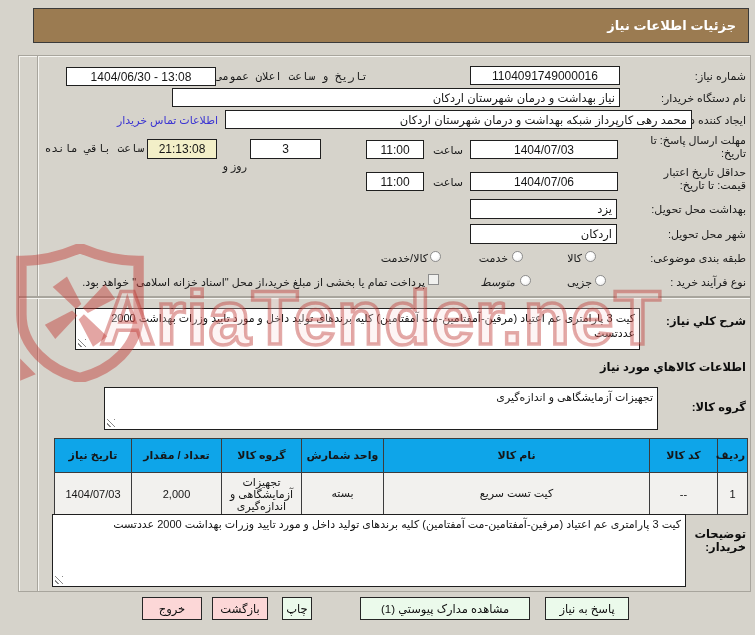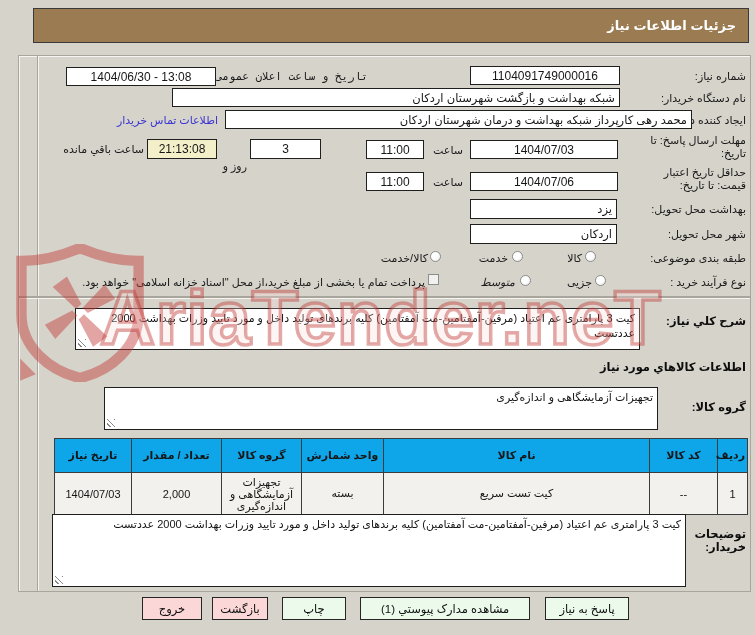--- a/index.html
+++ b/index.html
@@ -93,21 +93,21 @@
 <div class="abs box center" style="left:470px;top:66px;width:150px;height:19px;">
   <span>1104091749000016</span>
 </div>
 <div class="abs lbl" style="right:387px;top:71px;font-family:Liberation Mono, monospace;">تاریخ و ساعت اعلان عمومی:</div>
 <div class="abs box center" style="left:66px;top:67px;width:150px;height:19px;font-size:12px;">
   <span>1404/06/30 - 13:08</span>
 </div>
 
 <div class="abs lbl" style="right:9px;top:92px;">نام دستگاه خریدار:</div>
 <div class="abs box rval" style="left:172px;top:88px;width:448px;height:19px;">
-  <span>شبکه بهداشت و بازگشت شهرستان اردکان</span>
+  <span>نیاز بهداشت و درمان شهرستان اردکان</span>
 </div>
 
 <div class="abs lbl" style="right:9px;top:114px;">ایجاد کننده درخواست:</div>
 <div class="abs box rval" style="left:225px;top:110px;width:467px;height:19px;">
   <span>محمد رهی کارپرداز شبکه بهداشت و درمان شهرستان اردکان</span>
 </div>
 <div class="abs link" style="right:537px;top:114px;">اطلاعات تماس خریدار</div>
 
 <div class="abs lbl lbl2" style="right:9px;top:134px;width:106px;">مهلت ارسال پاسخ: تا تاریخ:</div>
 <div class="abs box center" style="left:470px;top:140px;width:148px;height:19px;">
@@ -117,21 +117,21 @@
 <div class="abs box center" style="left:366px;top:140px;width:58px;height:19px;">
   <span>11:00</span>
 </div>
 <div class="abs box center" style="left:250px;top:139px;width:71px;height:20px;">
   <span>3</span>
 </div>
 <div class="abs lbl" style="right:508px;top:160px;">روز و</div>
 <div class="abs box center yellow" style="left:147px;top:139px;width:70px;height:20px;">
   <span>21:13:08</span>
 </div>
-<div class="abs lbl" style="right:611px;top:143px;">ساعت باقي مانده</div>
+<div class="abs lbl" style="right:611px;top:143px;font-family:Liberation Mono, monospace;">ساعت باقي مانده</div>
 
 <div class="abs lbl lbl2" style="right:9px;top:166px;width:100px;">حداقل تاریخ اعتبار قیمت: تا تاریخ:</div>
 <div class="abs box center" style="left:470px;top:172px;width:148px;height:19px;text-align:center;">
   <span>1404/07/06</span>
 </div>
 <div class="abs lbl" style="right:292px;top:176px;">ساعت</div>
 <div class="abs box center" style="left:366px;top:172px;width:58px;height:19px;">
   <span>11:00</span>
 </div>
 
@@ -212,21 +212,21 @@
 </div>
 
 <div class="abs lbl bold lbl2" style="right:9px;top:528px;width:62px;">توضیحات خریدار:</div>
 <div class="abs ta" style="left:52px;top:514px;width:634px;height:73px;">
   <span>کیت 3 پارامتری عم اعتیاد (مرفین-آمفتامین-مت آمفتامین) کلیه برندهای تولید داخل و مورد تایید وزرات بهداشت 2000 عددتست</span>
   <span class="grip"></span>
 </div>
 
 <div class="abs btn green" style="left:545px;top:597px;width:84px;height:23px;">پاسخ به نیاز</div>
 <div class="abs btn green" style="left:360px;top:597px;width:170px;height:23px;">مشاهده مدارک پیوستي (1)</div>
-<div class="abs btn green" style="left:282px;top:597px;width:64px;height:23px;">چاپ</div>
+<div class="abs btn green" style="left:282px;top:597px;width:30px;height:23px;">چاپ</div>
 <div class="abs btn pink" style="left:212px;top:597px;width:56px;height:23px;">بازگشت</div>
 <div class="abs btn pink" style="left:142px;top:597px;width:60px;height:23px;">خروج</div>
 
 <svg class="abs wm-logo" viewBox="0 0 100 106">
   <path d="M50 3 C32 11 15 13 5 13 L5 54 C5 79 26 97 50 103 C74 97 95 79 95 54 L95 13 C85 13 68 11 50 3 Z" fill="none" stroke="#c23a34" stroke-width="8"></path>
   <g fill="#c23a34">
     <path d="M47 50 L29 33 L40 25 L51 46 Z"></path>
     <g transform="rotate(90 50 52)">
         <path d="M47 50 L29 33 L40 25 L51 46 Z"></path>
       </g>

